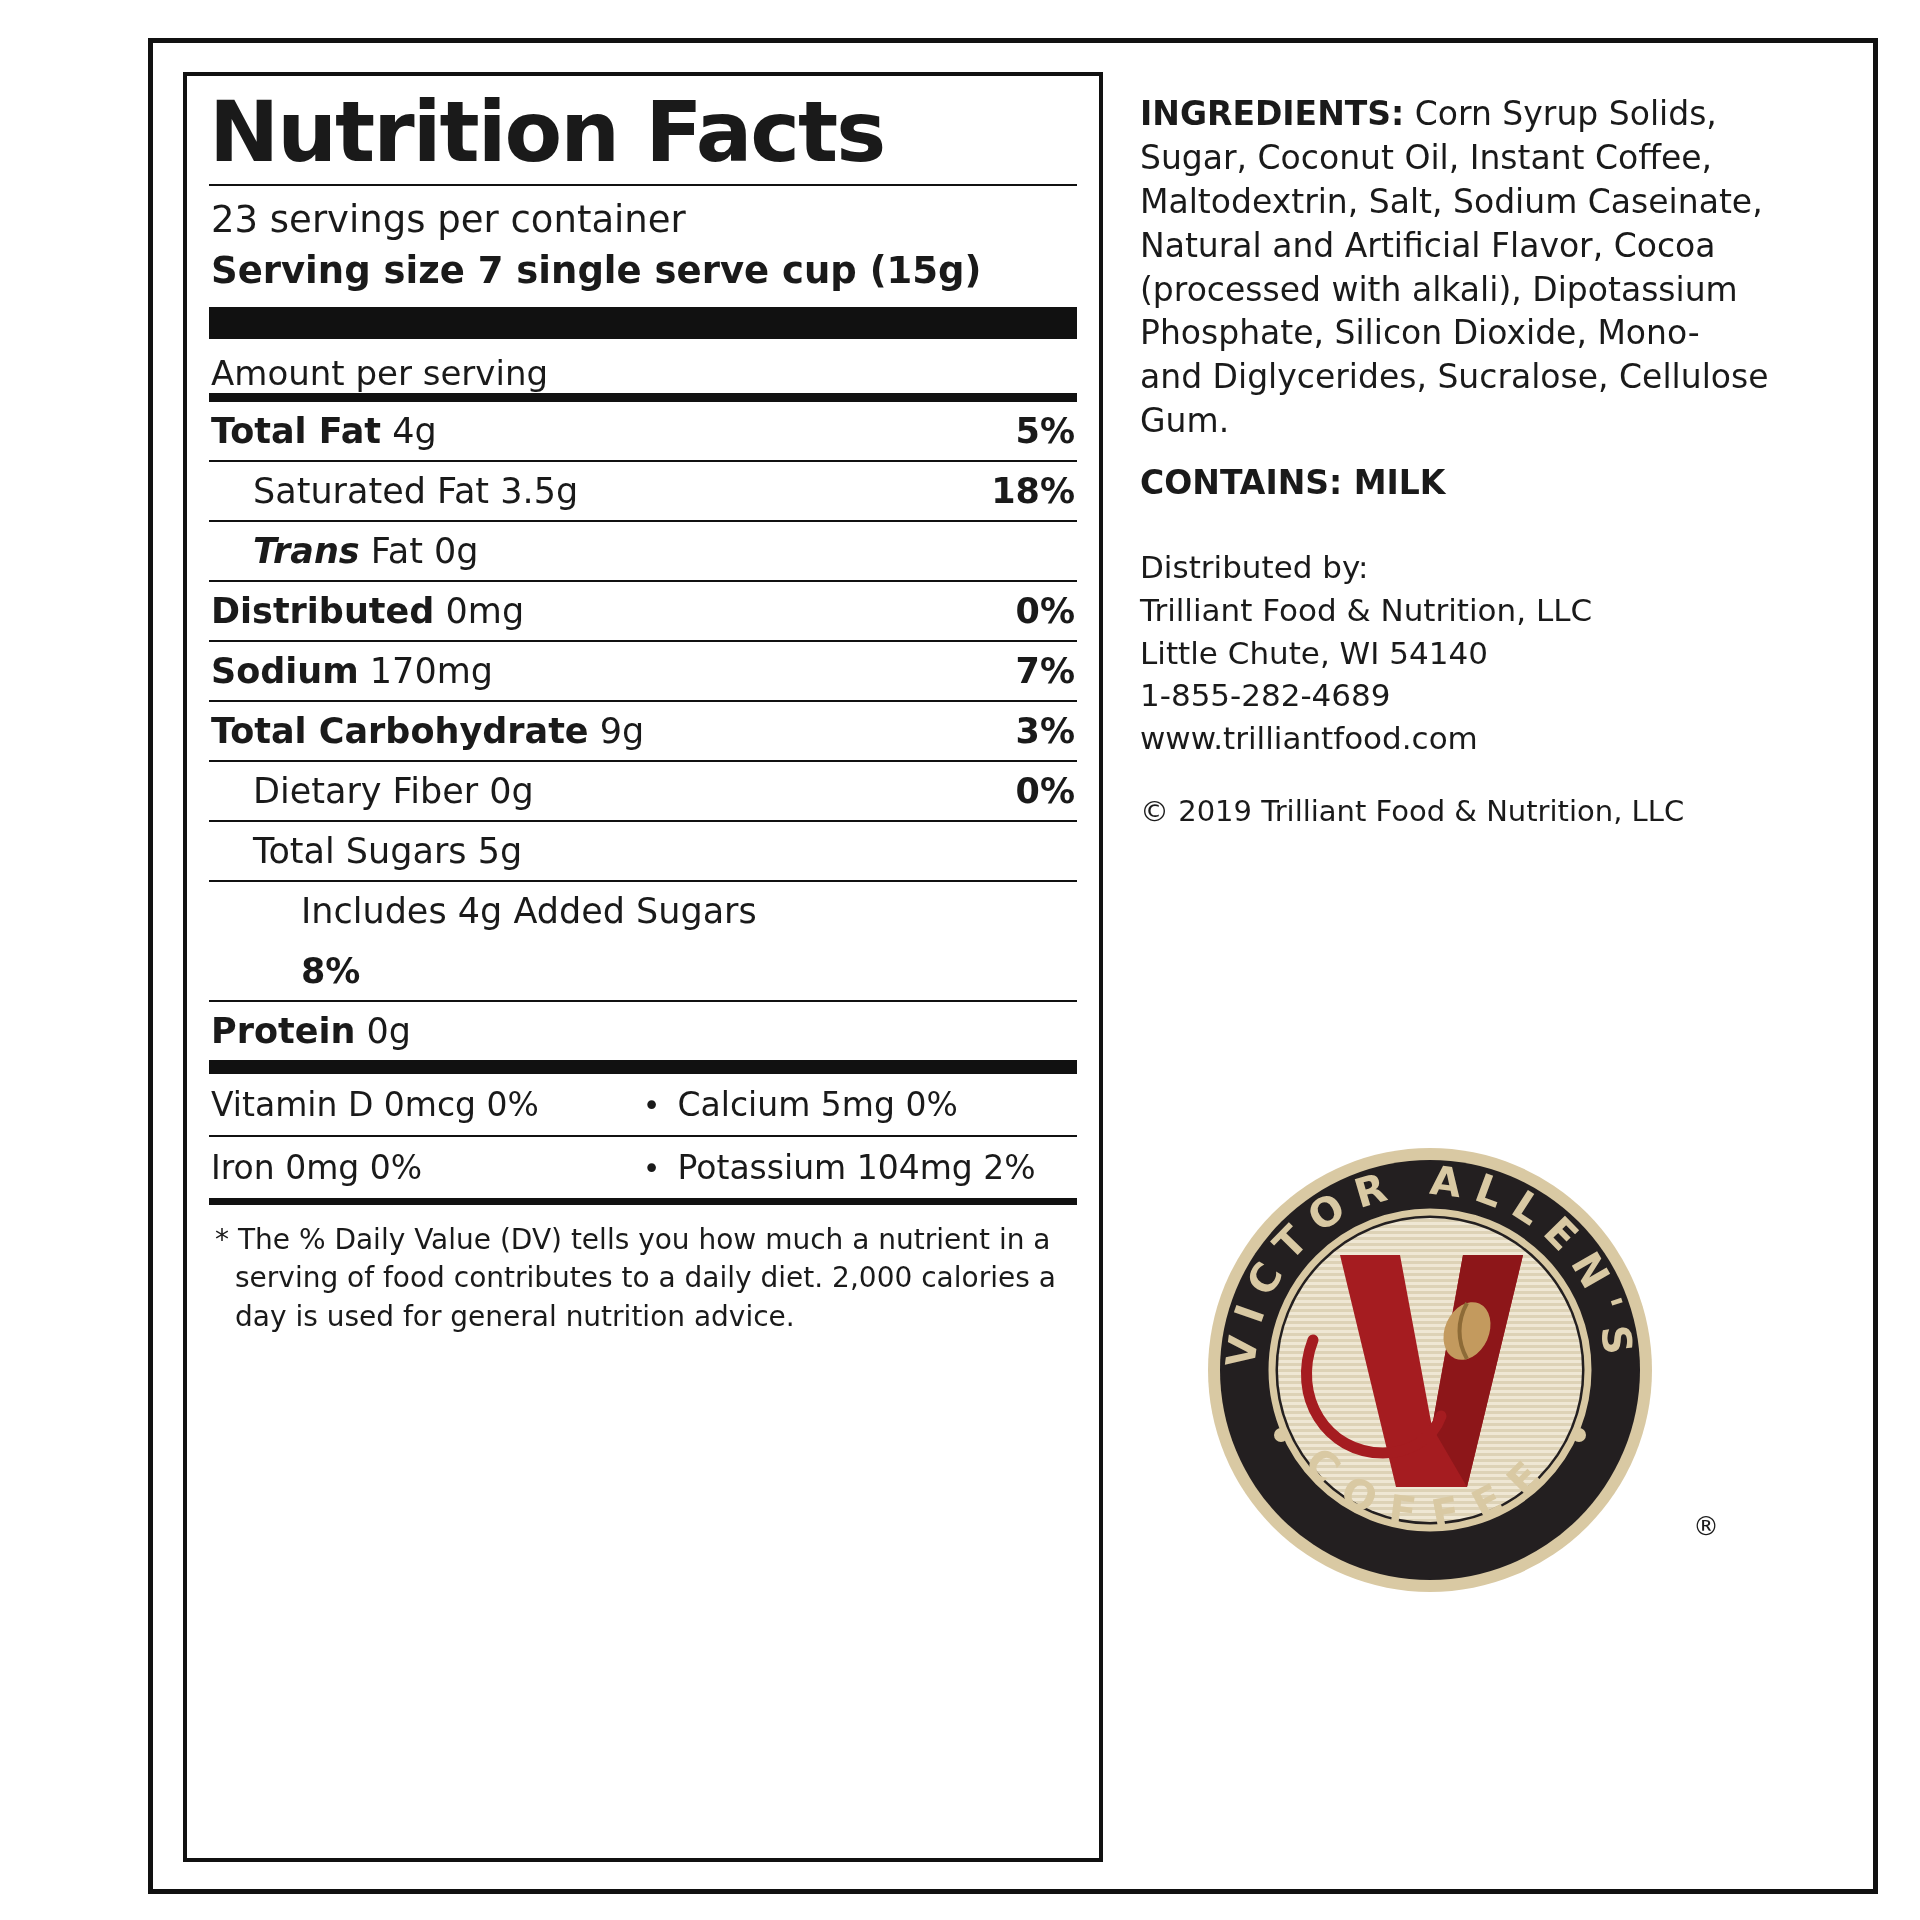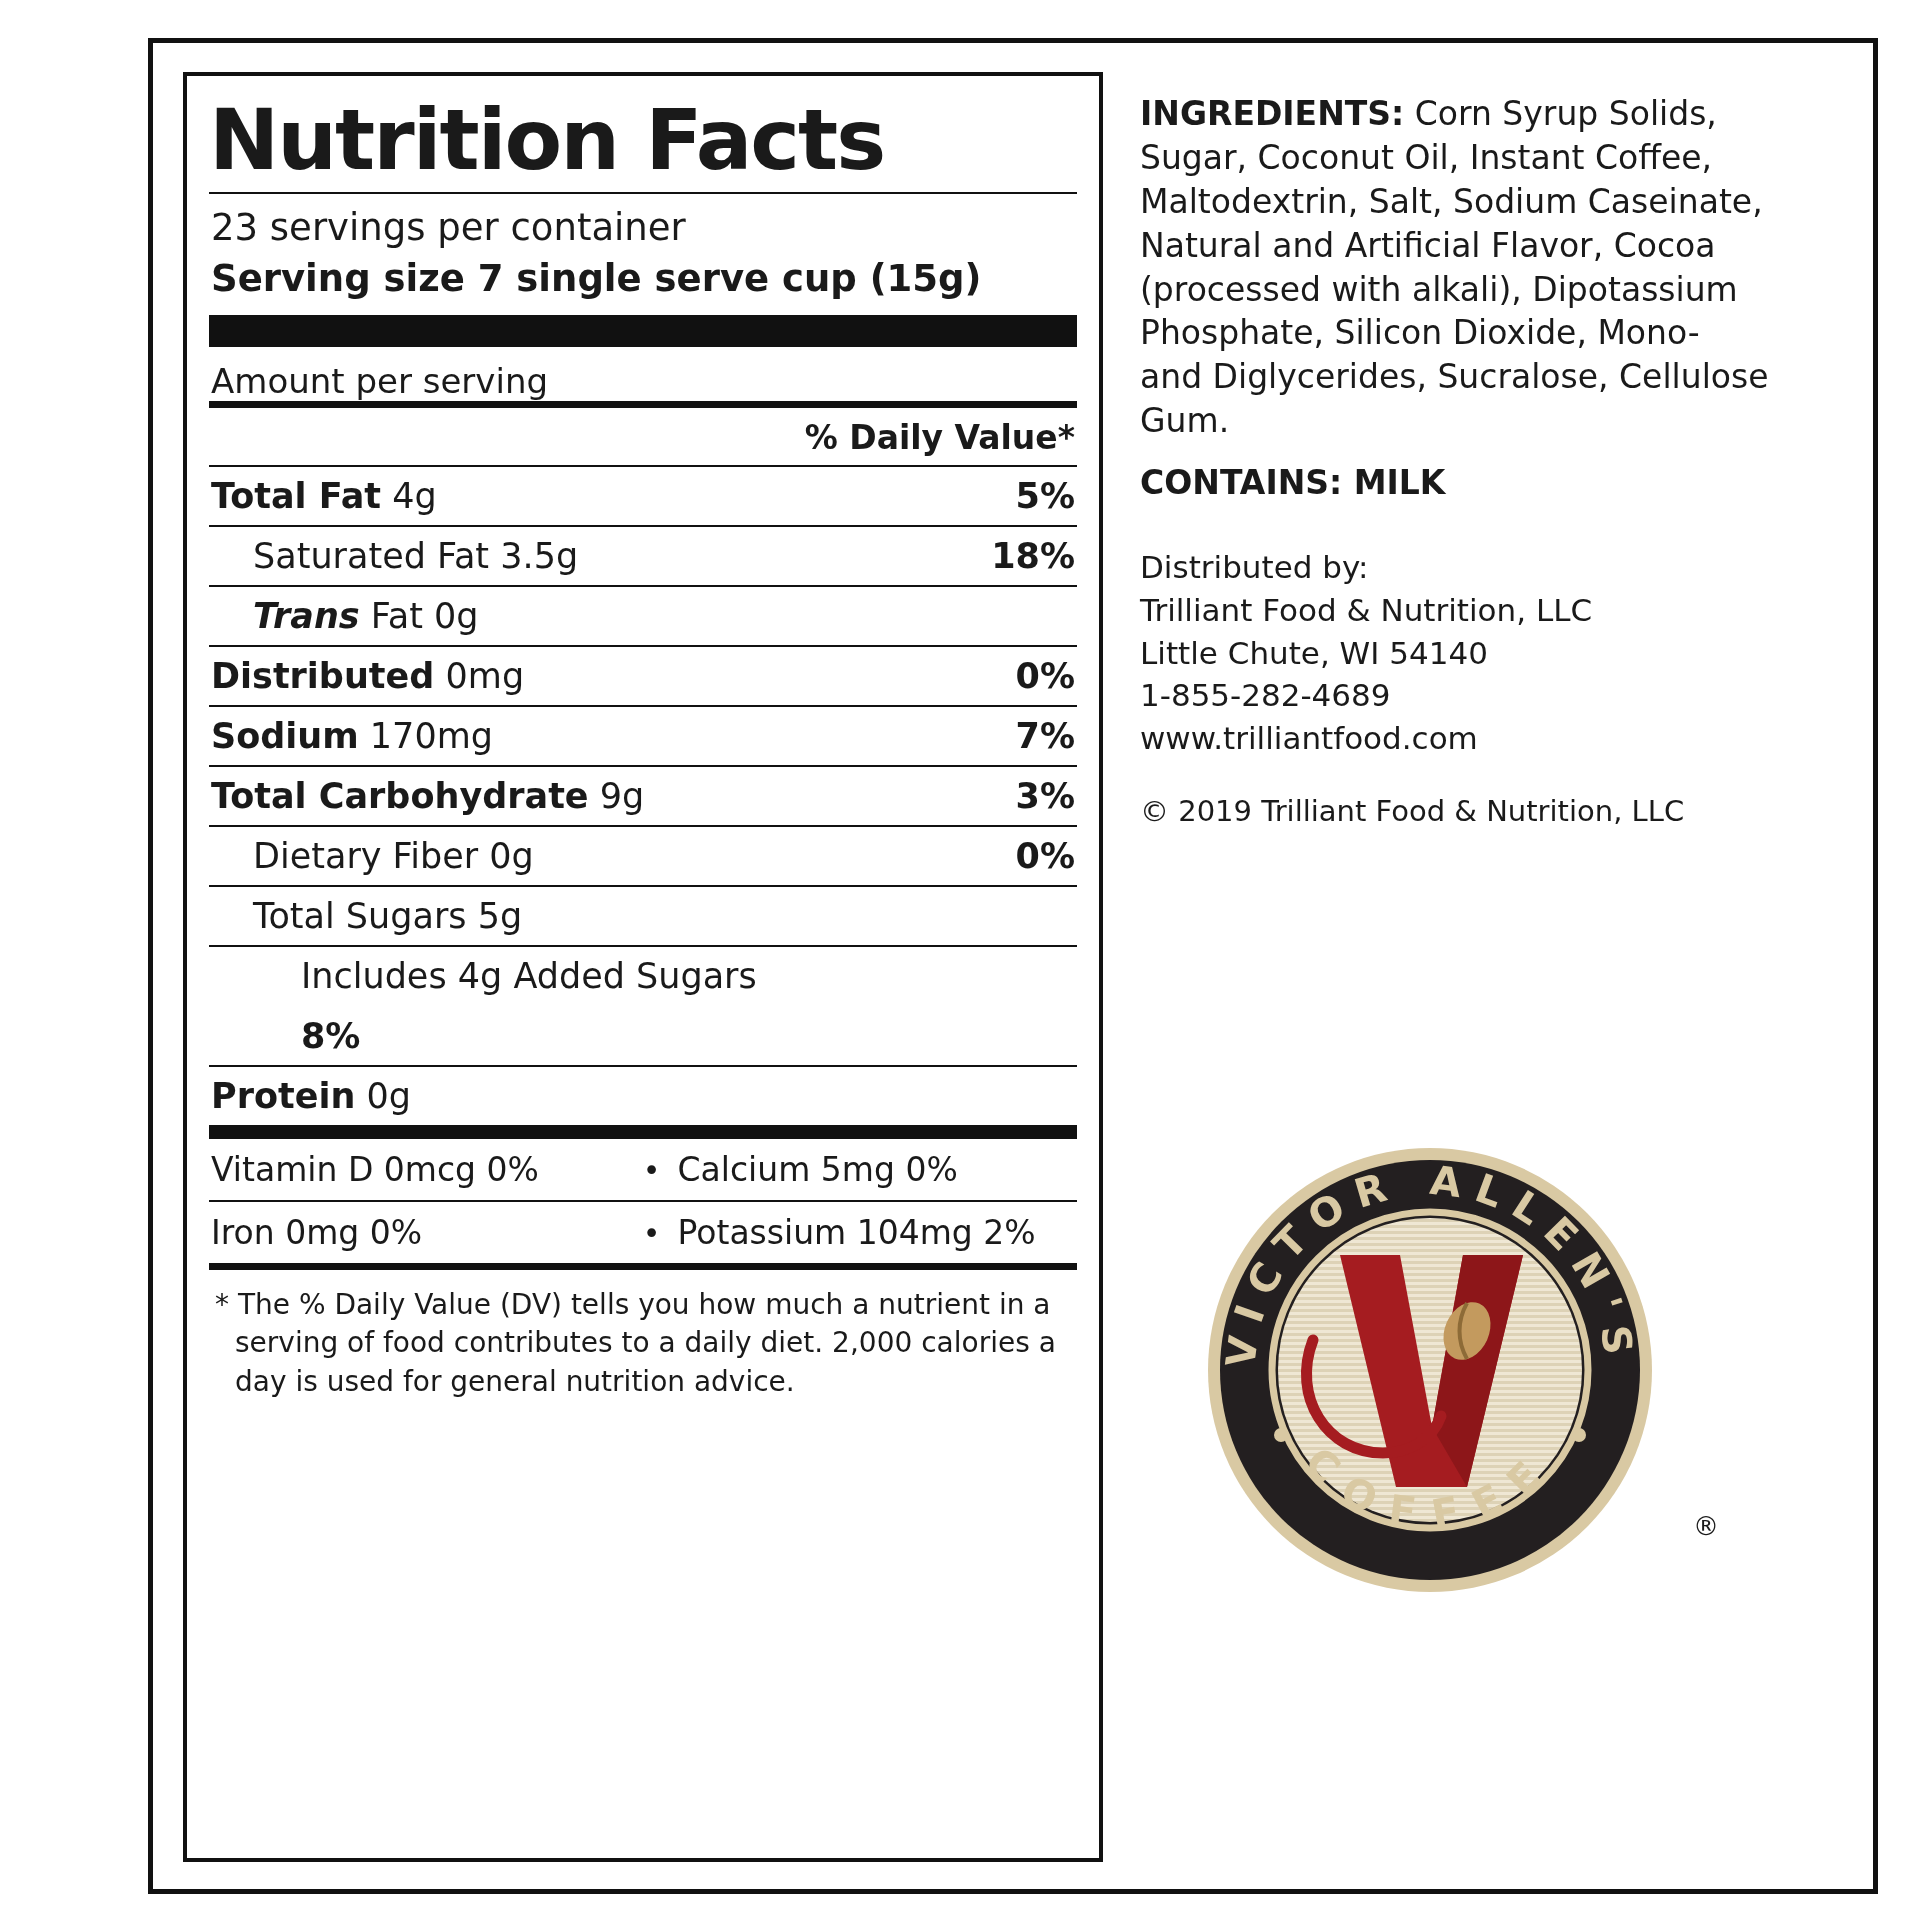--- a/index.html
+++ b/index.html
@@ -40,21 +40,21 @@
     top: 72px;
     width: 920px;
     height: 1790px;
     border: 4px solid #111111;
     box-sizing: border-box;
     background: #fff;
     padding: 0 22px;
   }
 
   .nf-inner {
-    padding: 8px 0 0 0;
+    padding: 0 0 0 0;
   }
 
   .nf-title {
     font-family: "DejaVu Sans", sans-serif;
     font-weight: 700;
     font-size: 84px;
     letter-spacing: -2px;
     line-height: 1.0;
     padding: 14px 0 10px 0;
     white-space: nowrap;
@@ -204,21 +204,20 @@
       <div class="servings">23 servings per container</div>
       <div class="serving-size">Serving size 7 single serve cup (15g)</div>
 
       <div class="rule-thick"></div>
 
       <div class="amount-per">Amount per serving</div>
 
 
       <div class="rule-med"></div>
 
-      <div class="dv-header">% Daily Value*</div>
       <div class="rule-thin"></div>
 
       <div class="nut-row">
         <div class="label"><b>Total Fat</b> <span>4g</span></div>
         <div class="pct">5%</div>
       </div>
       <div class="rule-thin"></div>
 
       <div class="nut-row indent1">
         <div class="label"><span>Saturated Fat</span> <span>3.5g</span></div>

